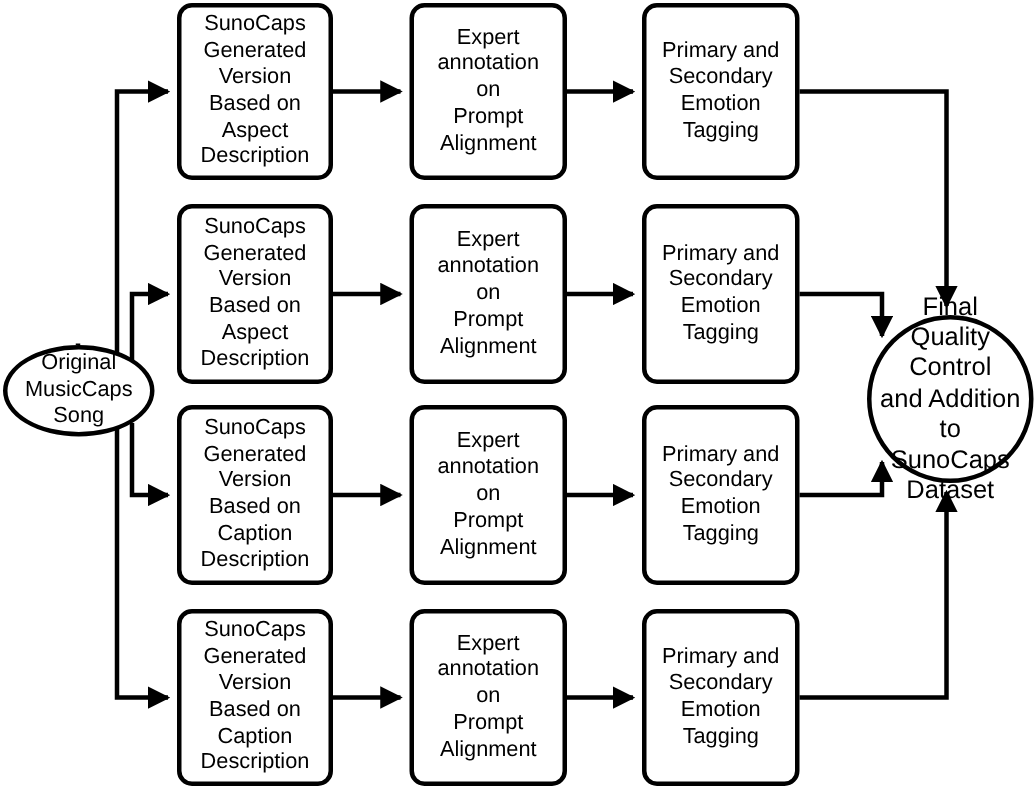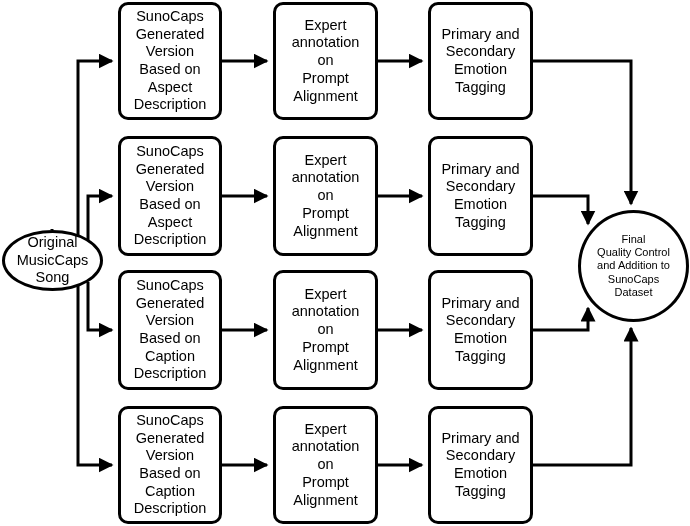--- a/index.html
+++ b/index.html
@@ -47,21 +47,21 @@
   .ellipse {
     border-radius: 50%;
     font-size: 14.5px;
   }
   .ellipse .txt {
     white-space: pre-line;
     padding: 0 4px;
   }
   .circle {
     border-radius: 50%;
-    font-size: 11px;
+    font-size: 17px;
   }
   .circle .txt {
     white-space: pre-line;
     padding: 0 4px;
     line-height: 1.2;
   }
 </style>
 </head>
 <body>
 

